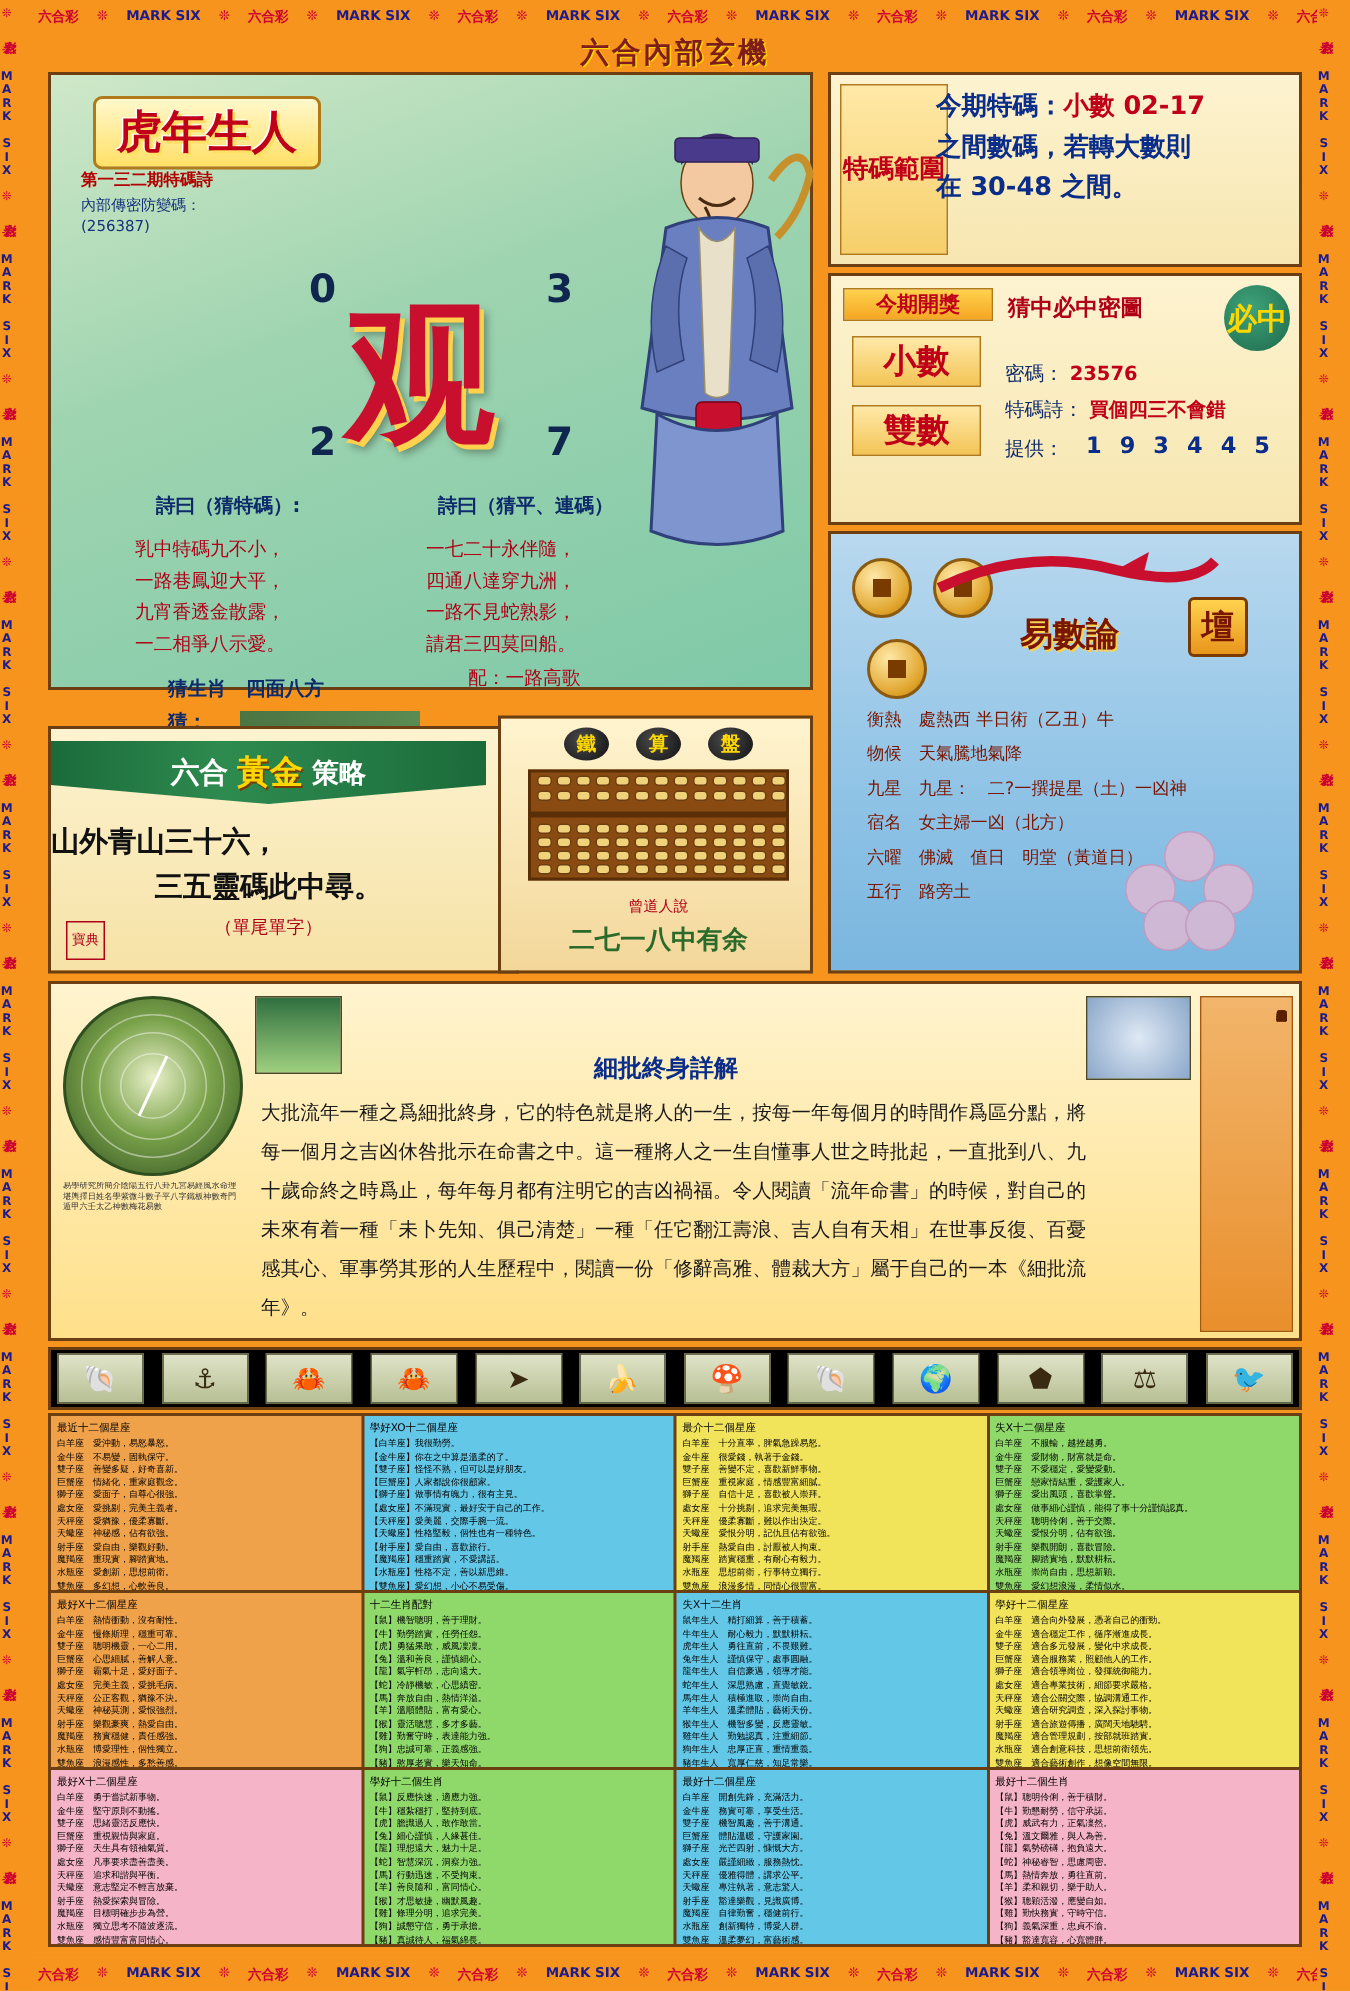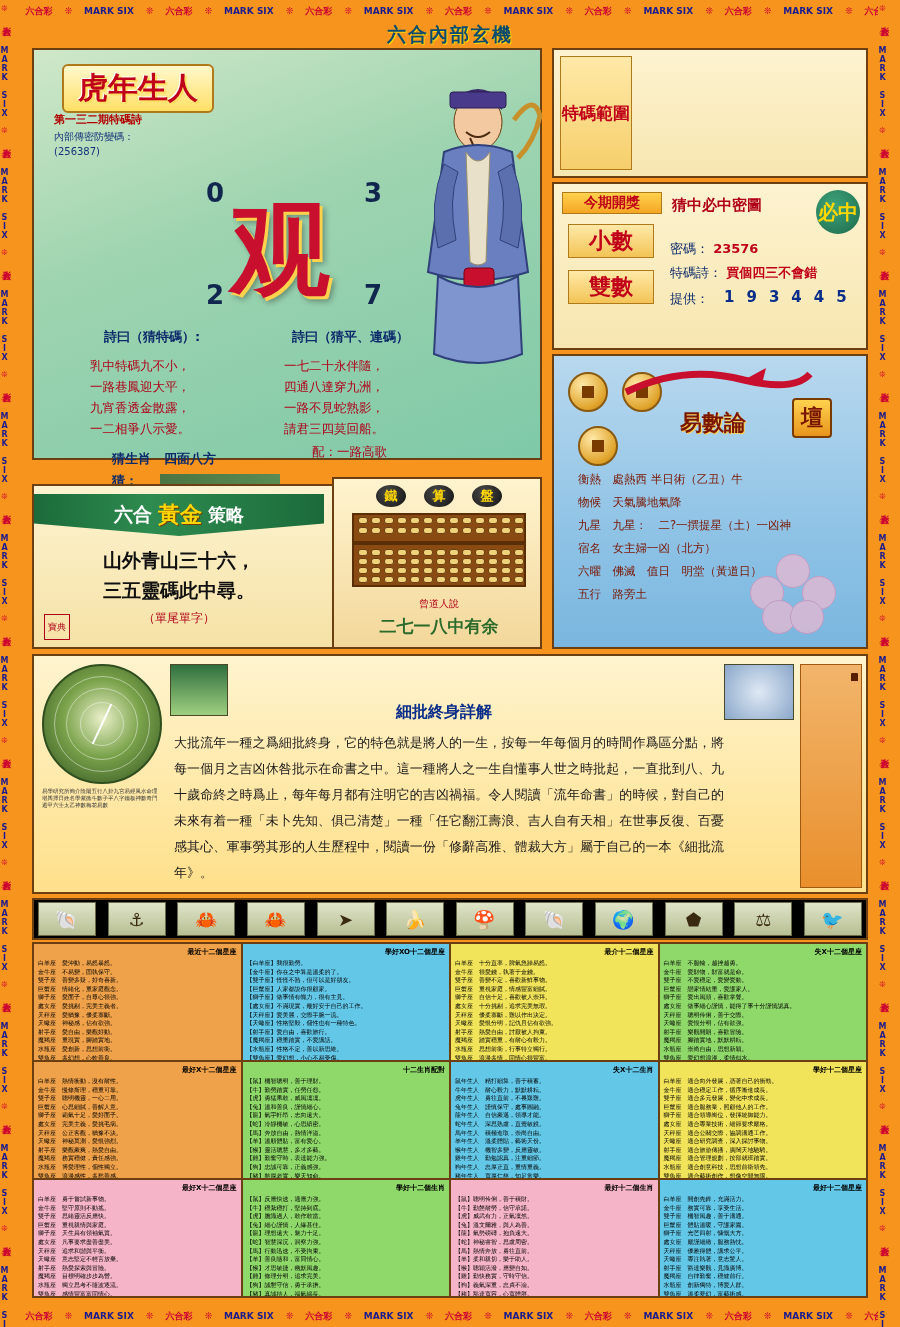--- a/index.html
+++ b/index.html
@@ -44,21 +44,21 @@
     position:absolute; left:22px; top:22px; width:856px; height:1283px;
     background:#f7941d;
   }
 
   
   .masthead {
     position:absolute; left:0; top:0; width:856px; height:24px;
     text-align:center;
   }
   .masthead .title {
-    font-size:19px; font-weight:bold; color:#0c4a6e;
+    font-size:19px; font-weight:bold; color:#7f1d1d;
     font-family:"DejaVu Sans","Liberation Sans",sans-serif;
     text-shadow:1px 1px 0 #ffd700;
     letter-spacing:2px;
   }
 
   
   .panel { position:absolute; border:2px solid #7a3b00; }
 
   
   #panelXuanji {
@@ -119,21 +119,21 @@
   }
   .gold-banner {
     position:absolute; left:0; top:8px; width:290px; height:42px;
     background:linear-gradient(90deg,#1b6b3a,#2e8b4f 40%,#1b6b3a);
     clip-path:polygon(0 0,100% 0,100% 70%,50% 100%,0 70%);
     display:flex; align-items:center; justify-content:center; gap:6px;
   }
   .gold-banner .w1 { font-size:19px; font-weight:bold; color:#fff; }
   .gold-banner .w2 { font-size:22px; font-weight:bold; color:#ffd700; text-shadow:1px 1px 0 #7a3b00; }
   .gold-banner .w3 { font-size:18px; font-weight:bold; color:#fff; }
-  .gold-l1 { position:absolute; left:0; top:62px; width:290px; text-align:center; font-size:19px; color:#111; font-weight:bold; }
+  .gold-l1 { position:absolute; left:0; top:62px; width:290px; font-size:19px; color:#111; font-weight:bold; }
   .gold-l2 { position:absolute; left:0; top:92px; width:290px; text-align:center; font-size:19px; color:#111; font-weight:bold; }
   .gold-l3 { position:absolute; left:0; top:124px; width:290px; text-align:center; font-size:12px; color:#b00018; }
   .seal {
     position:absolute; left:10px; top:128px; width:26px; height:26px;
     border:1px solid #b00018; color:#b00018; font-size:9px;
     display:flex; align-items:center; justify-content:center; line-height:10px; text-align:center;
   }
 
   
   #panelAbacus {
@@ -327,21 +327,21 @@
   #zodiacGrid {
     left:10px; top:920px; width:836px; height:356px;
     border:2px solid #6b3f12;
     display:grid;
     grid-template-columns:repeat(4,1fr);
     grid-template-rows:repeat(3,1fr);
     gap:2px;
     background:#6b3f12;
   }
   .zcell { position:relative; padding:3px 4px; overflow:hidden; }
-  .zcell .zt { font-size:7px; font-weight:bold; margin-bottom:2px;text-align:right; }
+  .zcell .zt { font-size:7px; font-weight:normal; margin-bottom:2px; }
   .zcell .zl { font-size:6px; line-height:8.6px; white-space:nowrap; }
 </style>
 </head>
 <body>
 
 <div class="strip top" id="stripTop">
     <span class="tok">❊</span>
     <span class="tok">六合彩</span>
     <span class="tok">❊</span>
     <span class="tok alt">MARK SIX</span>
@@ -673,20 +673,25 @@
         </div>
       </div>
     <div class="ab-sub1">曾道人說</div>
     <div class="ab-sub2">二七一八中有余</div>
   </div>
 
   <div class="panel" id="panelRange">
     <div class="range-label">
       <span>特碼範圍</span>
     </div>
+    <div class="range-text">
+      <span>今期特碼：</span><span class="hl">小數 02-17</span><br>
+      <span>之間數碼，若轉大數則</span><br>
+      <span>在 30-48 之間。</span>
+    </div>
   </div>
 
   <div class="panel" id="panelDraw">
     <div class="draw-head">今期開獎</div>
     <div class="draw-big1">小數</div>
     <div class="draw-big2">雙數</div>
     <div class="draw-title">猜中必中密圖</div>
     <div class="mi-circle">必中</div>
     <div class="draw-row" id="drow1">
       <span>密碼：</span>
@@ -909,45 +914,45 @@
         <div class="zl">【兔】細心謹慎，人緣甚佳。</div>
         <div class="zl">【龍】理想遠大，魅力十足。</div>
         <div class="zl">【蛇】智慧深沉，洞察力強。</div>
         <div class="zl">【馬】行動迅速，不受拘束。</div>
         <div class="zl">【羊】善良隨和，富同情心。</div>
         <div class="zl">【猴】才思敏捷，幽默風趣。</div>
         <div class="zl">【雞】條理分明，追求完美。</div>
         <div class="zl">【狗】誠懇守信，勇于承擔。</div>
         <div class="zl">【豬】真誠待人，福氣綿長。</div>
       </div>
+      <div class="zcell" style="background:#63c7e8">
+        <div class="zt">最好十二個星座</div>
+        <div class="zl">白羊座　開創先鋒，充滿活力。</div>
+        <div class="zl">金牛座　務實可靠，享受生活。</div>
+        <div class="zl">雙子座　機智風趣，善于溝通。</div>
+        <div class="zl">巨蟹座　體貼溫暖，守護家園。</div>
+        <div class="zl">獅子座　光芒四射，慷慨大方。</div>
+        <div class="zl">處女座　嚴謹細緻，服務熱忱。</div>
+        <div class="zl">天秤座　優雅得體，講求公平。</div>
+        <div class="zl">天蠍座　專注執著，意志驚人。</div>
+        <div class="zl">射手座　豁達樂觀，見識廣博。</div>
+        <div class="zl">魔羯座　自律勤奮，穩健前行。</div>
+        <div class="zl">水瓶座　創新獨特，博愛人群。</div>
+        <div class="zl">雙魚座　溫柔夢幻，富藝術感。</div>
+      </div>
       <div class="zcell" style="background:#f6b4c8">
         <div class="zt">最好十二個生肖</div>
         <div class="zl">【鼠】聰明伶俐，善于積財。</div>
         <div class="zl">【牛】勤懇耐勞，信守承諾。</div>
         <div class="zl">【虎】威武有力，正氣凜然。</div>
         <div class="zl">【兔】溫文爾雅，與人為善。</div>
         <div class="zl">【龍】氣勢磅礡，抱負遠大。</div>
         <div class="zl">【蛇】神秘睿智，思慮周密。</div>
         <div class="zl">【馬】熱情奔放，勇往直前。</div>
         <div class="zl">【羊】柔和親切，樂于助人。</div>
         <div class="zl">【猴】聰穎活潑，應變自如。</div>
         <div class="zl">【雞】勤快務實，守時守信。</div>
         <div class="zl">【狗】義氣深重，忠貞不渝。</div>
         <div class="zl">【豬】豁達寬容，心寬體胖。</div>
       </div>
-      <div class="zcell" style="background:#63c7e8">
-        <div class="zt">最好十二個星座</div>
-        <div class="zl">白羊座　開創先鋒，充滿活力。</div>
-        <div class="zl">金牛座　務實可靠，享受生活。</div>
-        <div class="zl">雙子座　機智風趣，善于溝通。</div>
-        <div class="zl">巨蟹座　體貼溫暖，守護家園。</div>
-        <div class="zl">獅子座　光芒四射，慷慨大方。</div>
-        <div class="zl">處女座　嚴謹細緻，服務熱忱。</div>
-        <div class="zl">天秤座　優雅得體，講求公平。</div>
-        <div class="zl">天蠍座　專注執著，意志驚人。</div>
-        <div class="zl">射手座　豁達樂觀，見識廣博。</div>
-        <div class="zl">魔羯座　自律勤奮，穩健前行。</div>
-        <div class="zl">水瓶座　創新獨特，博愛人群。</div>
-        <div class="zl">雙魚座　溫柔夢幻，富藝術感。</div>
-      </div>
     </div>
 
 </div>
 
 </body></html>

